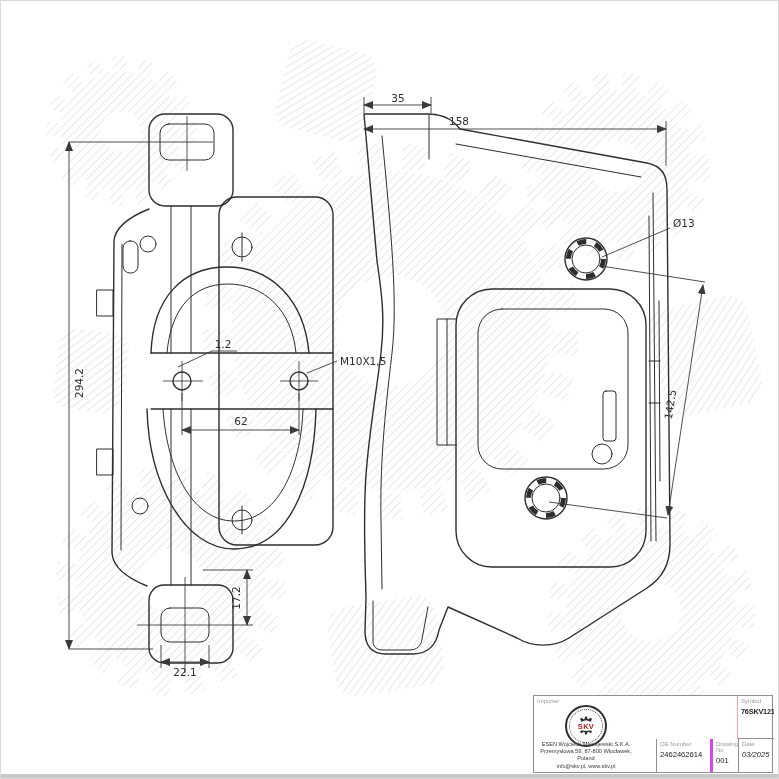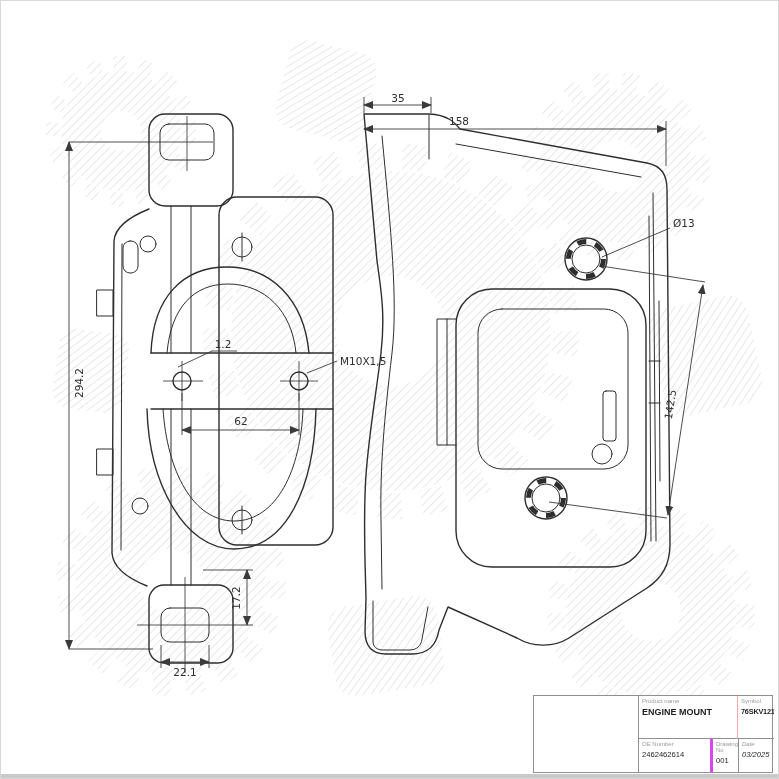--- a/index.html
+++ b/index.html
@@ -20,21 +20,21 @@
   .tblock{
     position:absolute;left:532px;top:694px;width:240px;height:78px;
     border:1px solid #8f8f8f;background:#fff;box-sizing:border-box;font-size:9px;color:#1e1e1e;
   }
   .cell{position:absolute;box-sizing:border-box;overflow:hidden;}
   .cell .lbl{display:block;font-size:6px;color:#9a9a9a;padding:2px 0 0 3px;line-height:1;}
   .cell .val{display:block;padding:4px 0 0 3px;line-height:1.1;white-space:nowrap;}
   .c-importer{left:0;top:0;width:104px;height:76px;}
   .c-product{left:104px;top:0;width:99px;height:43px;border-left:1px solid #8f8f8f;border-bottom:1px solid #8f8f8f;}
   .c-symbol{left:203px;top:0;width:37px;height:43px;border-left:1px solid #fca5a5;border-bottom:1px solid #8f8f8f;}
-  .c-oe{left:104px;top:43px;width:72px;height:33px;border-left:1px solid #8f8f8f;}
+  .c-oe{left:122px;top:43px;width:72px;height:33px;border-left:1px solid #8f8f8f;}
   .c-drawno{left:176px;top:43px;width:28px;height:33px;border-left:3px solid #d946ef;}
   .c-date{left:204px;top:43px;width:36px;height:33px;border-left:1px solid #8f8f8f;font-style:italic;}
   .v-bold{font-weight:bold;font-size:9px;}
   .v-sym{font-weight:bold;font-size:7.3px;letter-spacing:-0.2px;}
   .v-small{font-size:7.6px;}
   .addr{position:absolute;left:0;right:0;bottom:2px;text-align:center;font-size:5.6px;line-height:1.3;color:#3c3c3c;}
   .logo{
     position:absolute;left:50%;top:9px;transform:translateX(-50%);
     width:42px;height:42px;border-radius:50%;border:2.5px solid #2f2f2f;box-sizing:border-box;
   }
@@ -215,25 +215,34 @@
     <text x="672" y="226" text-anchor="start">Ø13</text>
 
     <line class="dim" x1="600" y1="265" x2="704" y2="281"></line>
     <line class="dim" x1="548" y1="501" x2="666" y2="517"></line>
     <line class="dim" x1="702" y1="284" x2="667" y2="514" marker-start="url(#arrS)" marker-end="url(#arrE)"></line>
     <text transform="translate(673,404) rotate(-81)" text-anchor="middle">142.5</text>
   </g>
 </svg>
 
 <div class="tblock">
-
-  <div class="cell c-product">
-    <span class="lbl">Product name</span>
-    <span class="val v-bold">ENGINE MOUNT</span>
-  </div>
+  <div class="cell c-importer">
+    <span class="lbl">Importer</span>
+    <div class="logo">
+      <div class="ring"></div>
+      <span class="gear">⚙</span>
+      <span class="skv">SKV</span>
+    </div>
+    <div class="addr">
+      <span>ESEN Wojciech Maciejewski S.K.A.</span><br>
+      <span>Przemysłowa 59, 87-800 Włocławek, Poland</span><br>
+      <span>info@skv.pl, www.skv.pl</span>
+    </div>
+  </div>
+
 
   <div class="cell c-symbol">
     <span class="lbl">Symbol</span>
     <span class="val v-sym">76SKV121</span>
   </div>
 
   <div class="cell c-oe">
     <span class="lbl">OE Number</span>
     <span class="val v-small">2462462614</span>
   </div>

